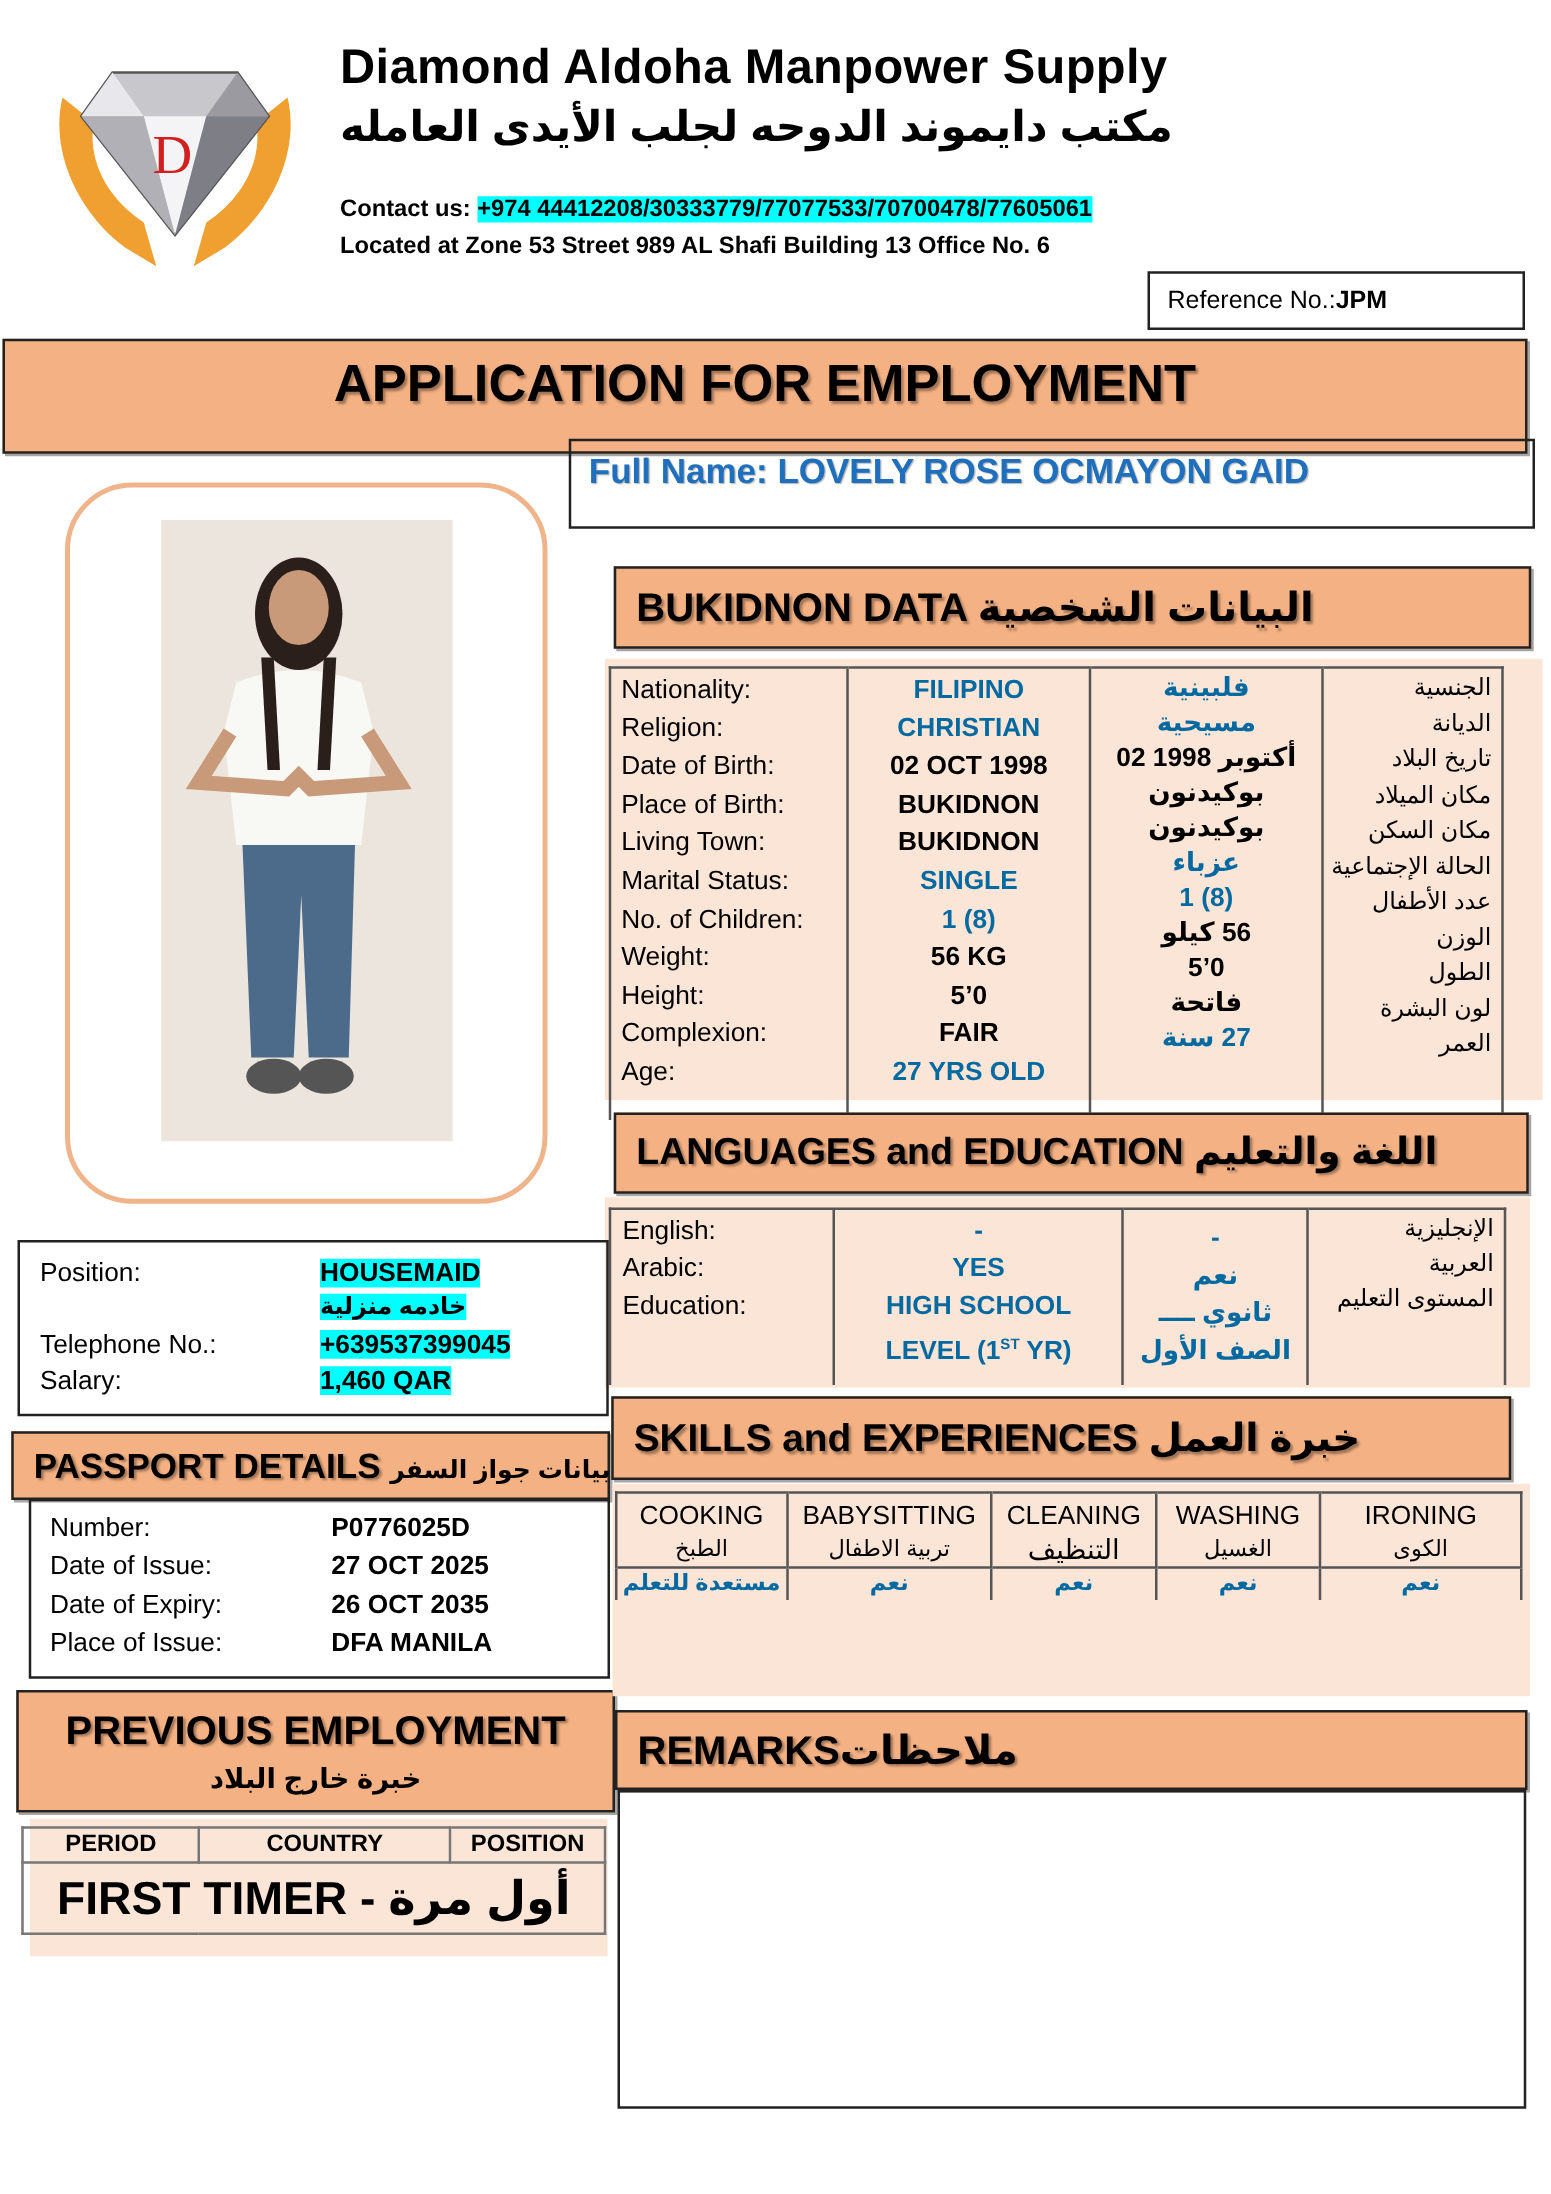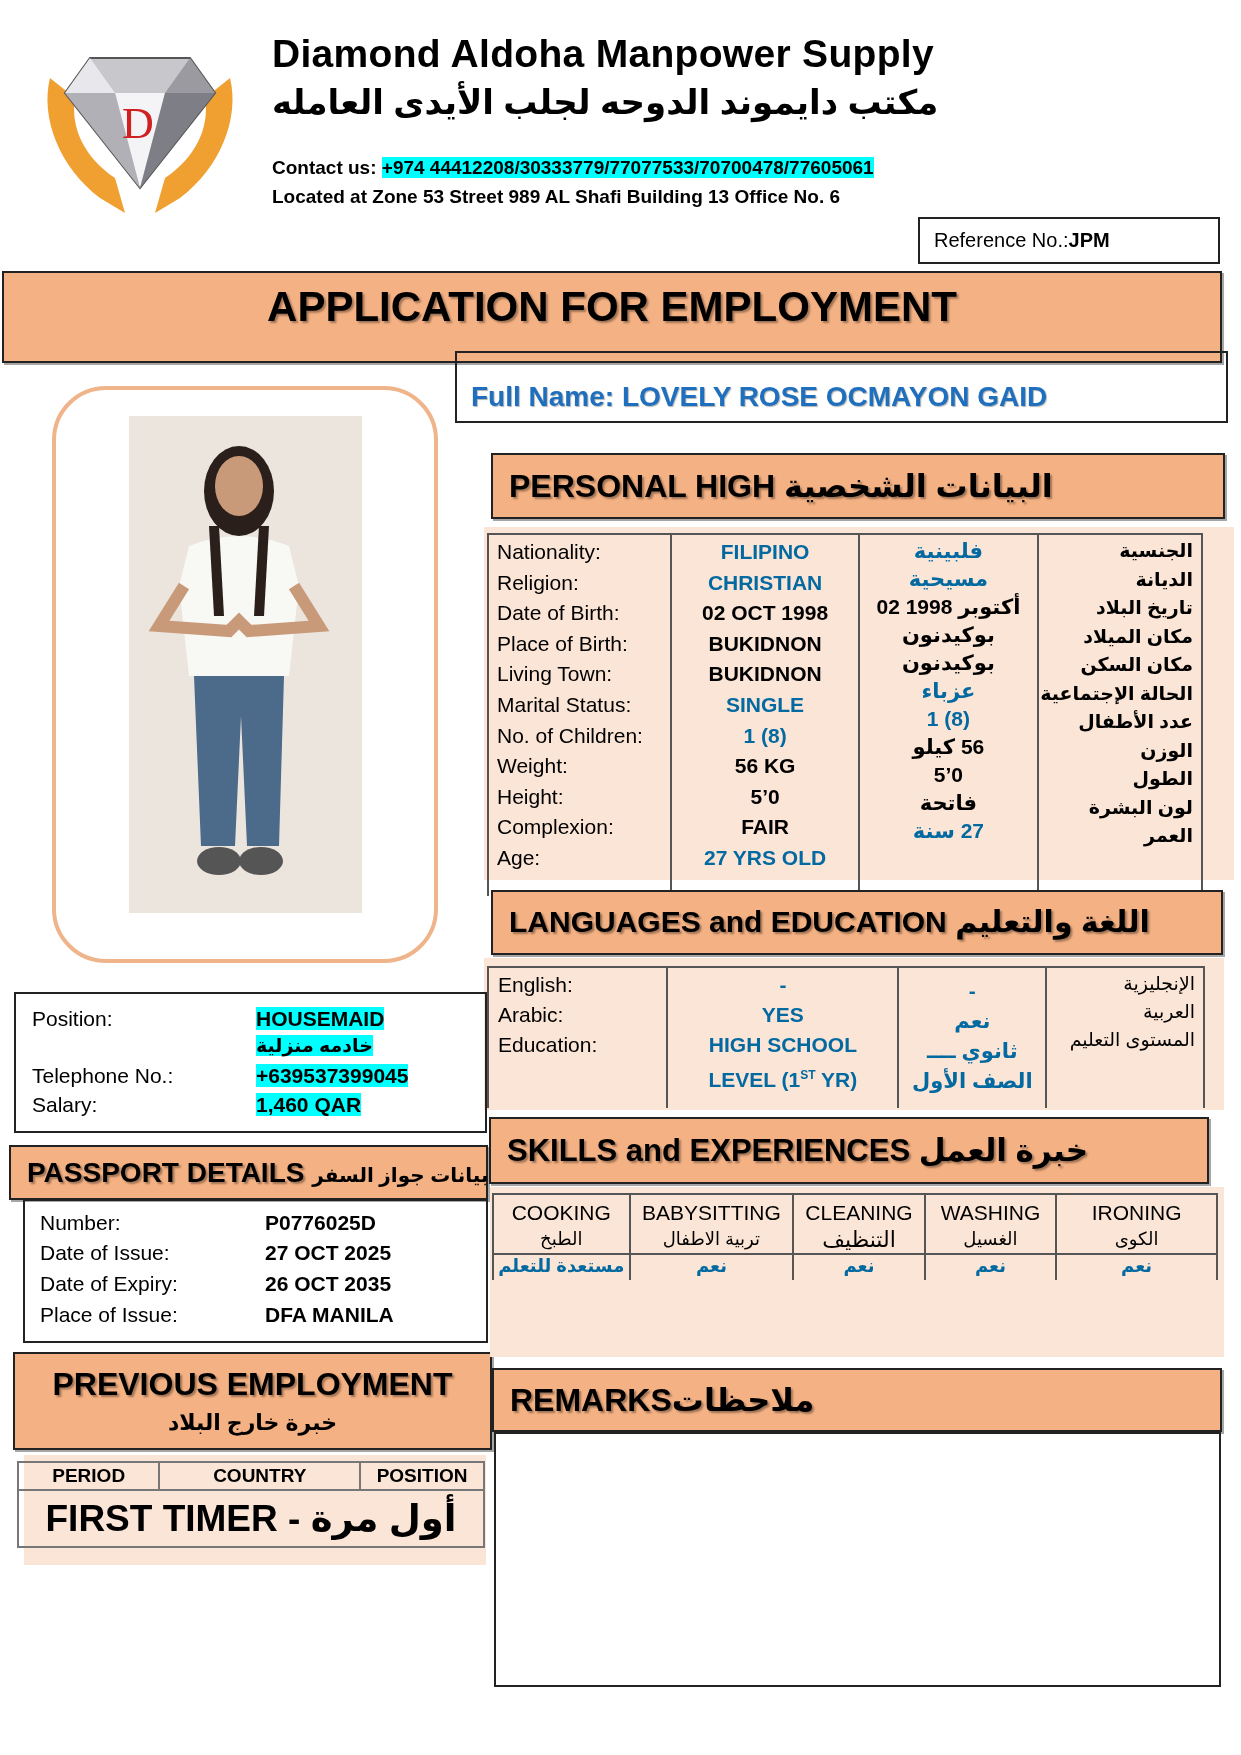--- a/index.html
+++ b/index.html
@@ -24,37 +24,37 @@
   .logo { left: 30px; top: 38px; width: 220px; height: 178px; }
   .company-en { left: 272px; top: 32px; font-size: 39px; font-weight: bold; letter-spacing: 0.3px; }
   .company-ar { left: 272px; top: 82px; font-size: 34px; font-weight: bold; direction: rtl; unicode-bidi: plaintext; }
   .contact { left: 272px; top: 157px; font-size: 19px; font-weight: bold; }
   .address { left: 272px; top: 186px; font-size: 19px; font-weight: bold; }
   .refbox { left: 918px; top: 217px; width: 302px; height: 47px; border: 2px solid #222; font-size: 20px; padding: 10px 14px; }
 
   .title-bar { left: 2px; top: 271px; width: 1220px; height: 92px; text-align: center; }
   .title-bar span { font-size: 42px; line-height: 68px; }
 
-  .fullname { left: 455px; top: 351px; width: 773px; height: 72px; border: 2px solid #222; padding: 28px 14px; }
+  .fullname { left: 455px; top: 351px; width: 773px; height: 72px; border: 2px solid #222; padding: 8px 14px; }
   .fullname span { color: #1f6fbf; font-size: 28px; font-weight: bold; text-shadow: 1px 1px 1px rgba(0,0,0,0.3); }
 
   .photo-frame { left: 52px; top: 386px; width: 386px; height: 577px; border: 4px solid #f0b48a; border-radius: 54px; }
   .photo { left: 129px; top: 416px; width: 233px; height: 497px; background: #ece6df; overflow: hidden; }
 
   .pd-bar { left: 491px; top: 453px; width: 734px; height: 66px; }
   .section-title { font-size: 32px; padding-left: 16px; line-height: 62px; white-space: nowrap; }
   .pd-panel { left: 484px; top: 527px; width: 750px; height: 353px; }
   .pd-table { position: absolute; left: 487px; top: 533px; width: 716px; }
   .pd-table td { vertical-align: top; border-left: 2px solid #555; border-top: 2px solid #555; padding: 2px 0 22px; }
   .pd-table td:last-child { border-right: 2px solid #555; }
   .pd-line { height: 30.6px; font-size: 21px; line-height: 30.6px; white-space: nowrap; }
   .col-label { width: 182px; padding-left: 8px !important; }
   .col-val { width: 186px; text-align: center; font-weight: bold; }
   .col-arval { width: 178px; text-align: center; font-weight: bold; direction: rtl; }
-  .col-arlbl { width: 138px; text-align: right; padding-right: 8px !important; direction: rtl; font-weight: bold; }
+  .col-arlbl { width: 138px; text-align: right; padding-right: 8px !important; direction: rtl; }
 
   .le-bar { left: 491px; top: 890px; width: 732px; height: 65px; }
   .le-panel { left: 484px; top: 958px; width: 740px; height: 152px; }
   .le-table { position: absolute; left: 487px; top: 966px; width: 718px; }
   .le-table td { vertical-align: top; border-left: 2px solid #555; border-top: 2px solid #555; padding: 2px 0 12px; }
   .le-table td:last-child { border-right: 2px solid #555; }
   .le-line { height: 30px; font-size: 21px; line-height: 30px; white-space: nowrap; }
   .le-table sup { font-size: 12px; }
 
   .pos-box { left: 14px; top: 992px; width: 473px; height: 141px; border: 2px solid #222; }
@@ -134,21 +134,21 @@
     <path d="M140 110 L135 200 L125 200 L130 110 Z" fill="#2a1f1a"></path>
     <path d="M55 170 L30 210 L100 215 L110 205 L120 215 L190 210 L165 170" fill="none" stroke="#c99a7a" stroke-width="12"></path>
     <path d="M65 260 L155 260 L150 430 L118 430 L112 300 L106 430 L72 430 Z" fill="#4c6a8a"></path>
     <ellipse cx="90" cy="445" rx="22" ry="14" fill="#555"></ellipse>
     <ellipse cx="132" cy="445" rx="22" ry="14" fill="#555"></ellipse>
   </svg>
 </div>
 
 <div class="peach-bar pd-bar">
   <div class="section-title shadow-text">
-    <span>PERSONAL HIGH</span>
+    <span>BUKIDNON DATA</span>
     <span>البيانات الشخصية</span>
   </div>
 </div>
 <div class="light-panel pd-panel"></div>
 <table class="pd-table">
   <tbody>
       <tr>
     <td class="col-label">
       <div class="pd-line">Nationality:</div>
       <div class="pd-line">Religion:</div>

